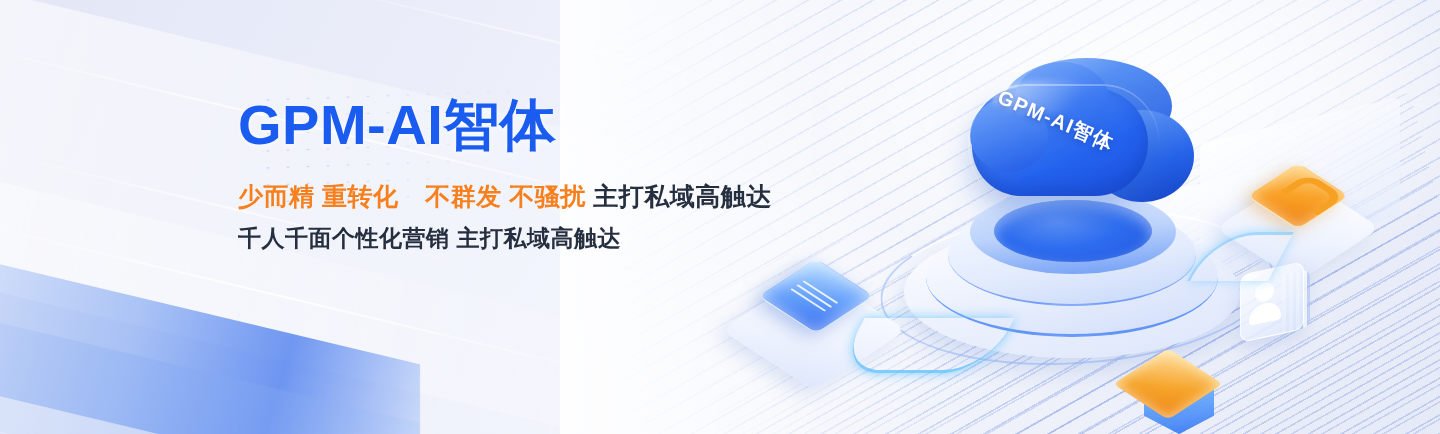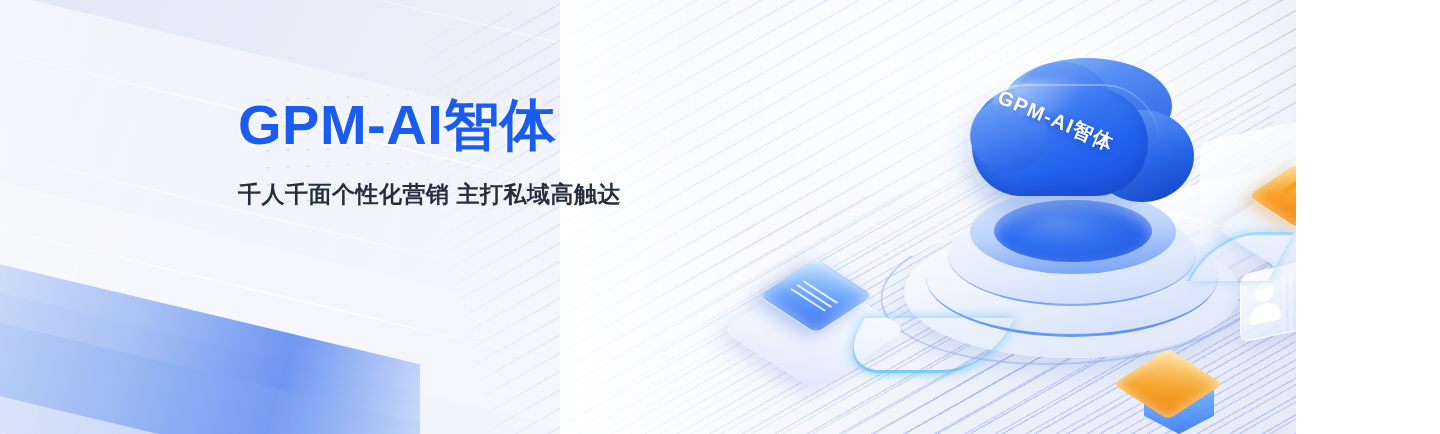--- a/index.html
+++ b/index.html
@@ -1,21 +1,21 @@
 <!DOCTYPE html>
 <html><head>
 <meta charset="utf-8">
 <title>GPM-AI Banner</title>
 <style>
   html,body{margin:0;padding:0;background:#fff;}
   body{font-family:"Liberation Sans","DejaVu Sans",sans-serif;}
 
   .banner{
     position:relative;
-    width:1296px;height:434px;
+    width:1440px;height:434px;
     overflow:hidden;
     background:linear-gradient(118deg,#e3e6f6 0%,#e8ebf8 18%,#eef1fb 38%,#f4f6fc 58%,#eef1fa 76%,#e6eaf7 100%);
   }
 
   
   .bg{position:absolute;inset:0;overflow:hidden;}
 
   
   .panel{position:absolute;transform-origin:0 0;}
   .panel-a{
@@ -293,20 +293,26 @@
 
     <div class="blue-band"></div>
     <div class="blue-band-2"></div>
 
     <div class="dots"></div>
   </div>
 
   <div class="copy">
     <h1 class="headline">GPM-AI智体</h1>
 
+    <p class="sub1">
+      <span class="hl">少而精 重转化</span>
+      <span class="gap"></span>
+      <span class="hl">不群发 不骚扰</span>
+      <span class="dk">主打私域高触达</span>
+    </p>
 
     <p class="sub2">千人千面个性化营销 主打私域高触达</p>
   </div>
 
   <div class="art">
 
     <div class="slab"></div>
     <div class="slab2"></div>
 
     <div class="podium">

